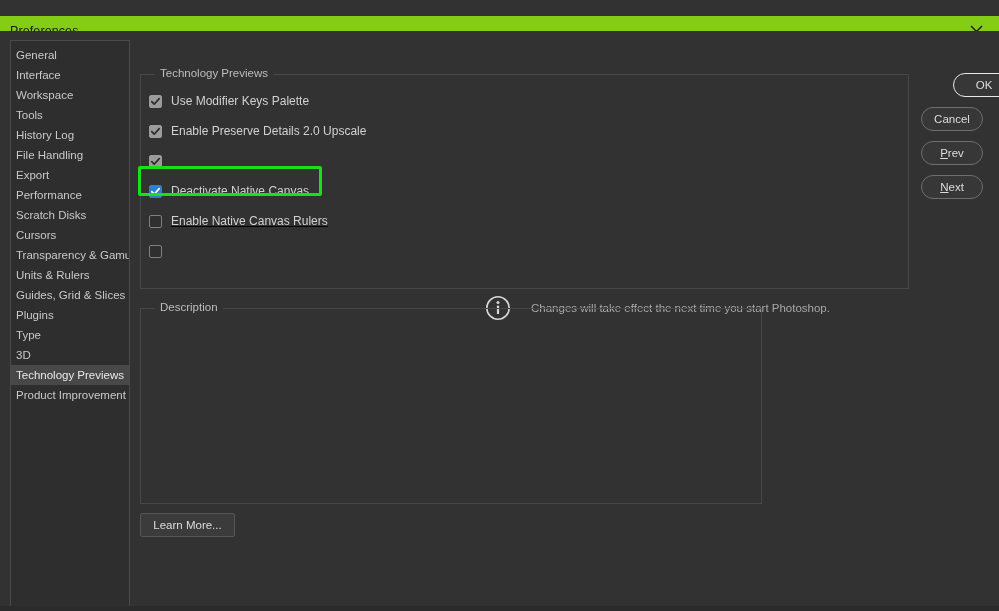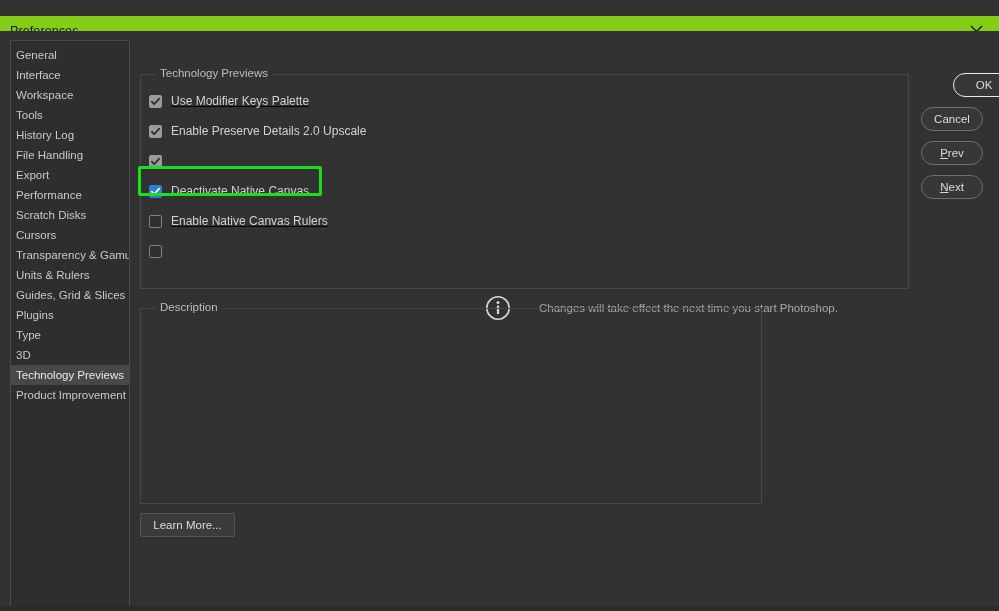--- a/index.html
+++ b/index.html
@@ -180,21 +180,21 @@
     display: flex;
     align-items: center;
   }
   .info-icon {
     width: 26px;
     height: 26px;
     flex: 0 0 auto;
   }
   .info-icon svg { display: block; }
   .info-text {
-    margin-left: 28px;
+    margin-left: 20px;
     font-size: 11.5px;
     color: #a8a8a8;
     white-space: nowrap;
   }
 
   
   .learn-more {
     position: absolute;
     left: 140px;
     top: 482px;
@@ -282,21 +282,21 @@
         <div class="sidebar-item"><span>Plugins</span></div>
         <div class="sidebar-item"><span>Type</span></div>
         <div class="sidebar-item"><span>3D</span></div>
         <div class="sidebar-item selected"><span>Technology Previews</span></div>
         <div class="sidebar-item"><span>Product Improvement</span></div>
       </div>
 
     <div class="groupbox" id="tech-group">
       <div class="groupbox-title">Technology Previews</div>
       <div id="tech-options">
-          <div class="checkrow" style="top: 16px; text-decoration: underline;">
+          <div class="checkrow" style="top: 16px;">
             <span class="cb checked">
               <svg width="11" height="11" viewBox="0 0 11 11" aria-hidden="true">
                 <polyline points="1.8,5.6 4.2,8.2 9.2,2.6" fill="none" stroke="#2b2b2b" stroke-width="1.7" stroke-linecap="round" stroke-linejoin="round"></polyline>
               </svg>
             </span>
             <span class="checkrow-label">Use Modifier Keys Palette</span>
           </div>
           <div class="checkrow" style="top: 46px;">
             <span class="cb checked">
               <svg width="11" height="11" viewBox="0 0 11 11" aria-hidden="true">

